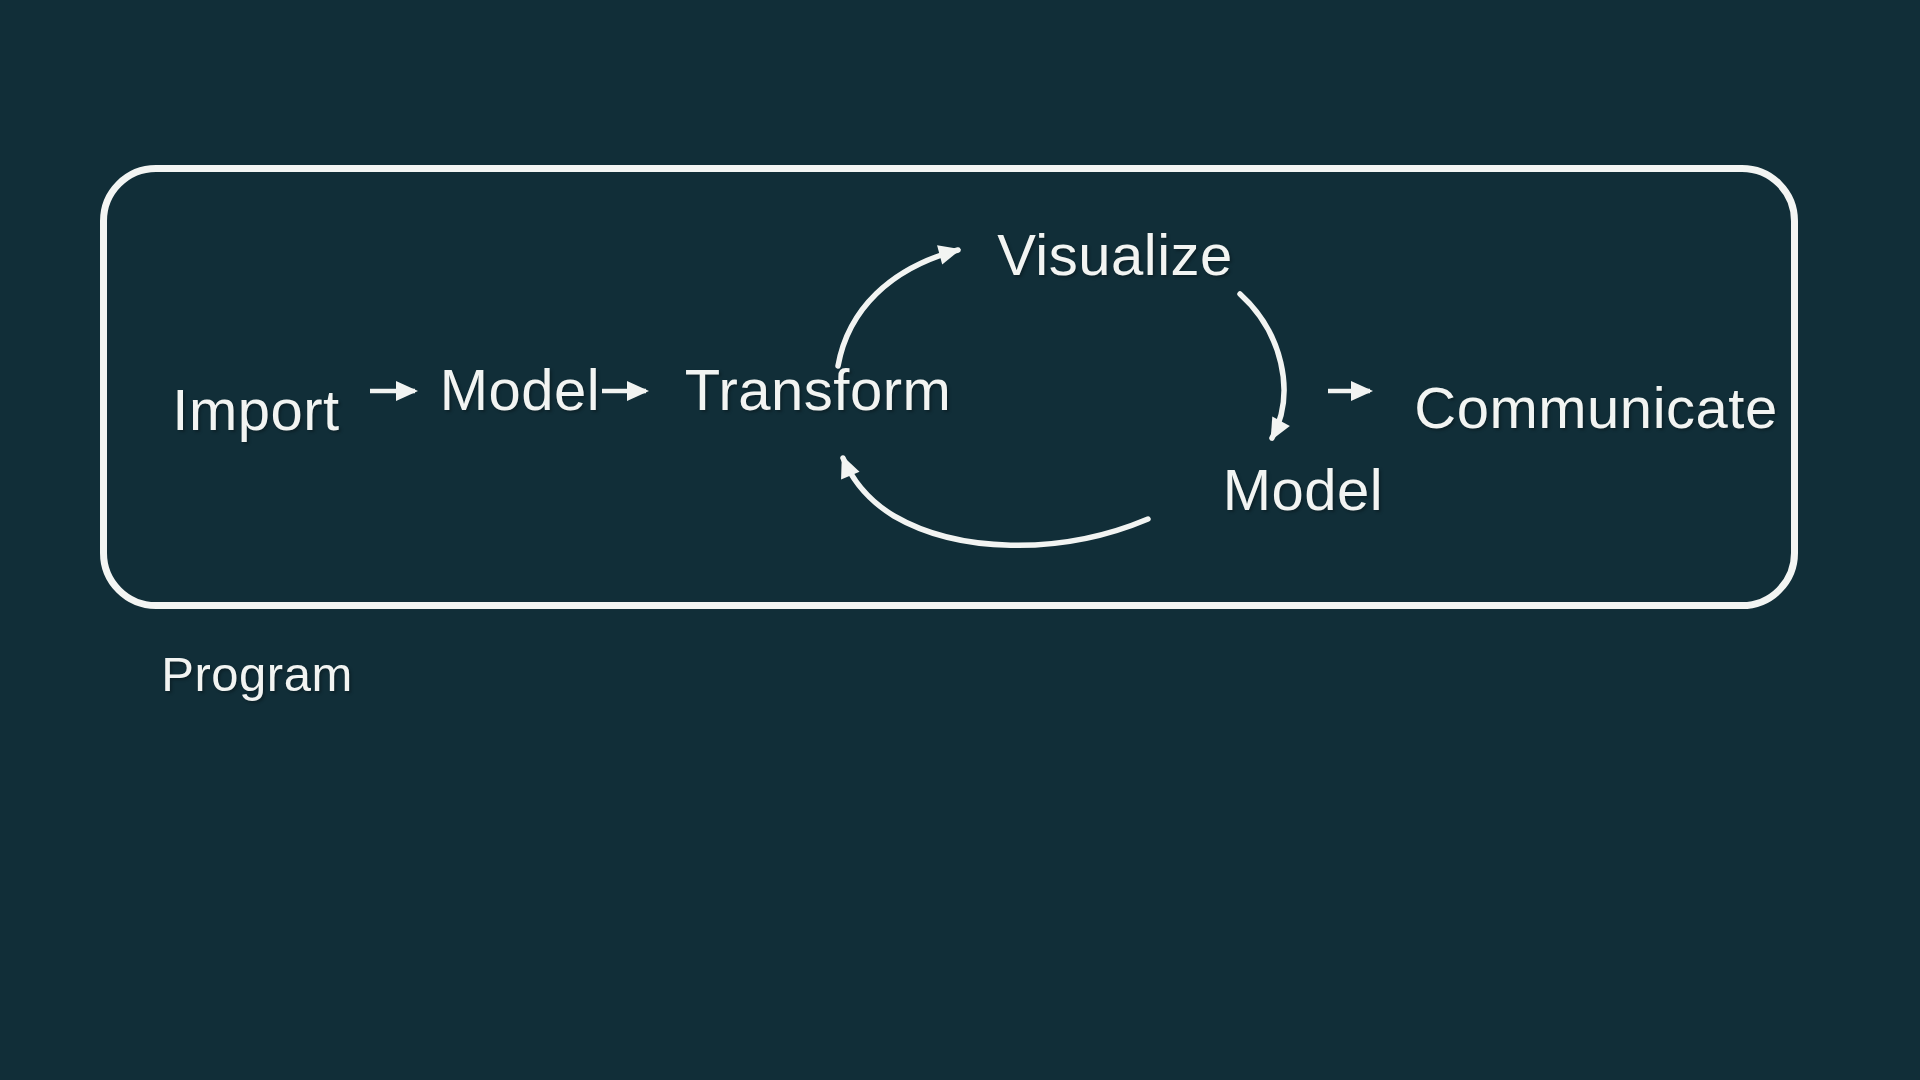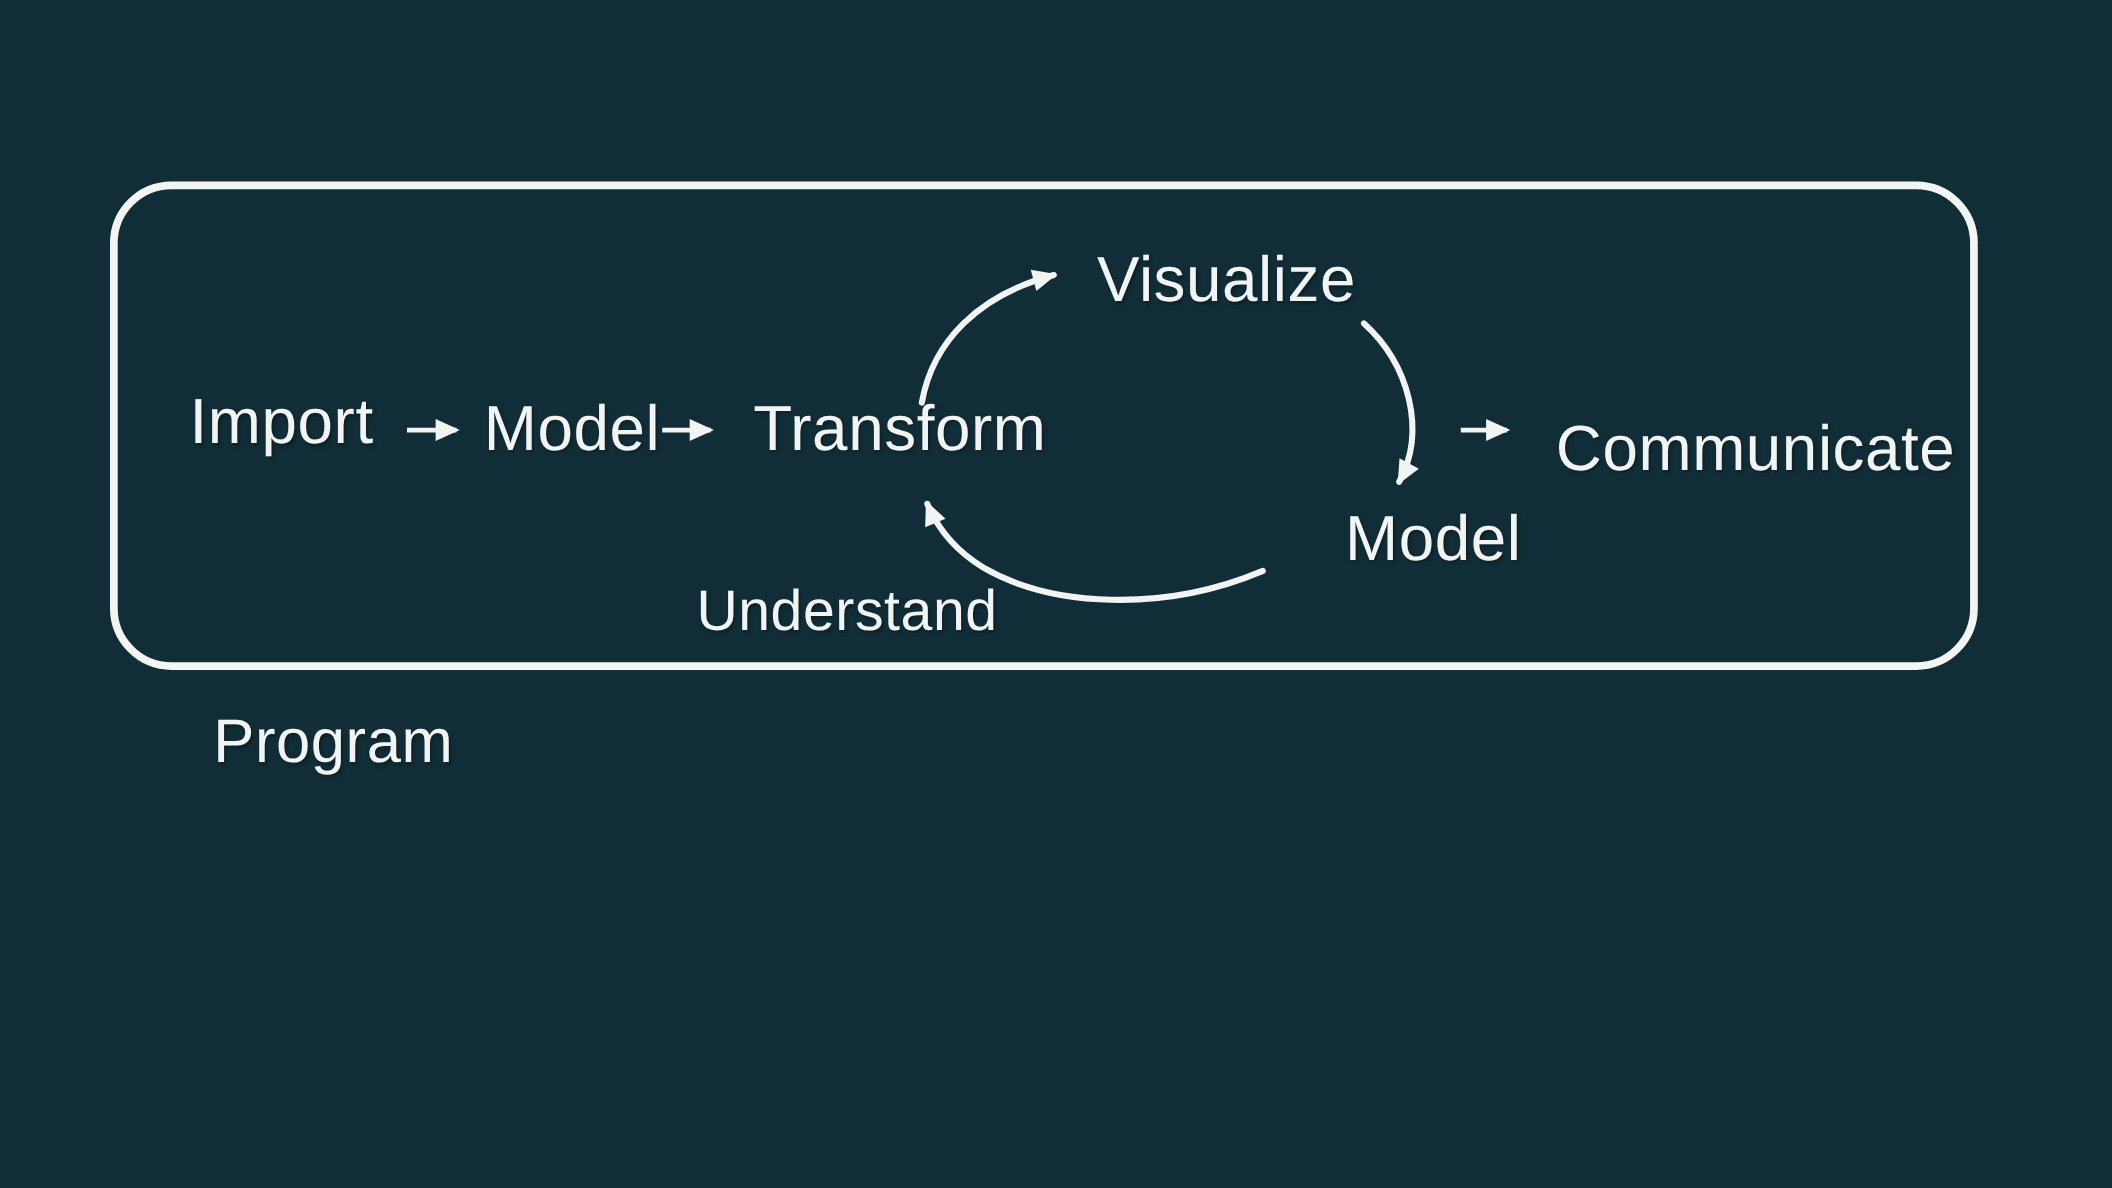--- a/index.html
+++ b/index.html
@@ -42,21 +42,21 @@
     position: absolute;
     transform: translate(-50%, -50%);
     color: #f2f4f2;
     white-space: nowrap;
     line-height: 1;
     text-shadow: 2px 2px 3px rgba(0,0,0,0.28);
     letter-spacing: 0.5px;
   }
   .node-label { font-size: 58px; }
   .understand-label { font-size: 52px; }
-  .program-label { font-size: 56px; margin-left: 46px; }
+  .program-label { font-size: 49px; }
 </style>
 </head>
 <body>
 
 <div class="canvas">
 
   <div class="workflow-box"></div>
 
   <svg class="arrow-layer" width="1920" height="1080" viewBox="0 0 1920 1080">
     <defs>
@@ -71,29 +71,28 @@
 
     <line x1="1328" y1="391" x2="1370" y2="391" stroke="#f2f4f2" stroke-width="4.5" marker-end="url(#ah)"></line>
 
     <path d="M 838 366 C 848 310, 890 268, 958 250" fill="none" stroke="#f2f4f2" stroke-width="5.5" stroke-linecap="round" marker-end="url(#ah)"></path>
 
     <path d="M 1240 294 C 1281 331, 1297 392, 1272 438" fill="none" stroke="#f2f4f2" stroke-width="5.5" stroke-linecap="round" marker-end="url(#ah)"></path>
 
     <path d="M 1148 519 C 1058 557, 956 552, 894 516 C 871 502, 853 482, 843 458" fill="none" stroke="#f2f4f2" stroke-width="5.5" stroke-linecap="round" marker-end="url(#ah)"></path>
   </svg>
 
-  <div class="label node-label" style="left:256px; top:384px;">Import</div>
+  <div class="label node-label" style="left:256px; top:410px;">Import</div>
 
   <div class="label node-label" style="left:520px; top:390px;">Model</div>
 
   <div class="label node-label" style="left:1115px; top:255px;">Visualize</div>
 
   <div class="label node-label" style="left:818px; top:390px;">Transform</div>
 
   <div class="label node-label" style="left:1303px; top:490px;">Model</div>
 
   <div class="label node-label" style="left:1596px; top:408px;">Communicate</div>
 
-  <div class="label understand-label" style="left:770px; top:556px;">Understand</div>
 
   <div class="label program-label" style="left:257px; top:674px;">Program</div>
 
 </div>
 
 </body></html>

